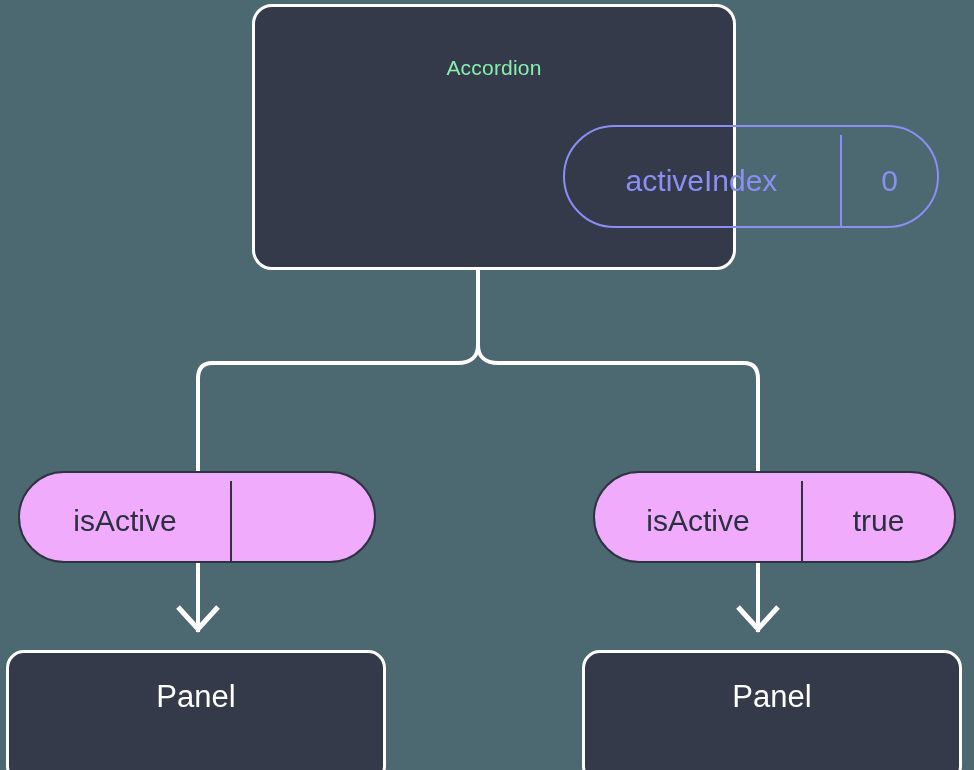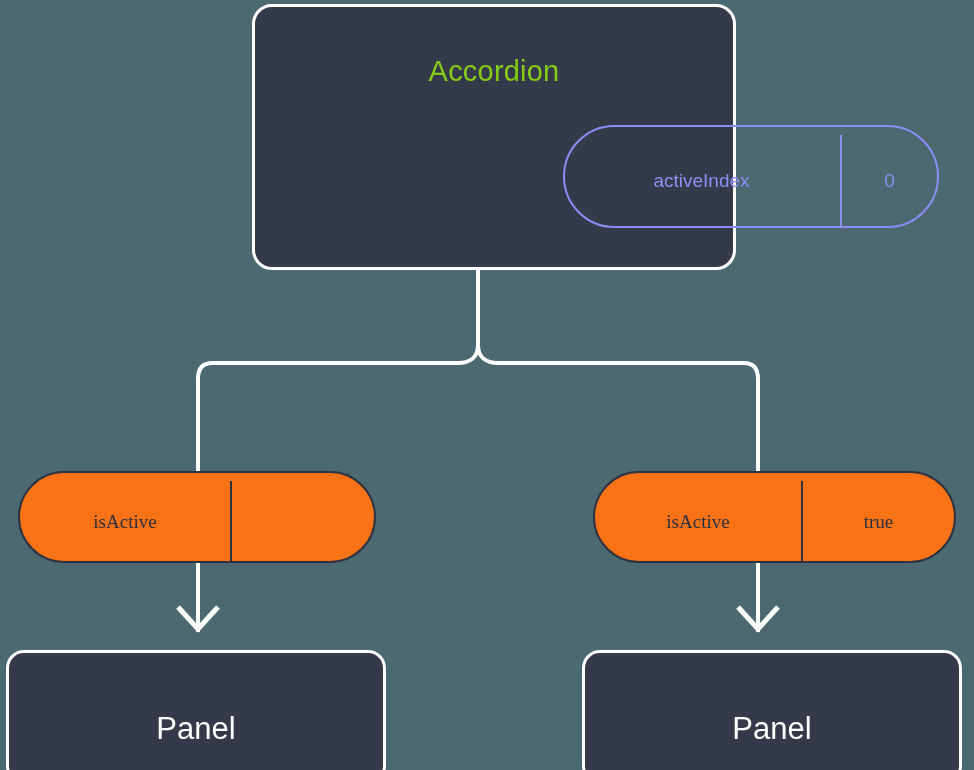--- a/index.html
+++ b/index.html
@@ -41,63 +41,63 @@
     width: 484px;
     height: 266px;
     border-radius: 20px;
   }
   .card-title {
     position: absolute;
     left: 0;
     right: 0;
     top: 50px;
     text-align: center;
-    color: #84cc16;
-    font-size: 29px;
+    color: #86efac;
+    font-size: 21px;
     letter-spacing: 0.2px;
     line-height: 1;
   }
   #panel-left {
     left: 6px;
     top: 650px;
     width: 380px;
     height: 134px;
   }
   #panel-right {
     left: 582px;
     top: 650px;
     width: 380px;
     height: 134px;
   }
   .panel-title {
     position: absolute;
     left: 0;
     right: 0;
-    top: 60px;
+    top: 28px;
     text-align: center;
     color: #ffffff;
     font-size: 31px;
     line-height: 1;
   }
 
   
   .pill {
     position: absolute;
     display: flex;
     align-items: stretch;
     box-sizing: border-box;
     border-radius: 999px;
     overflow: hidden;
   }
   .pill .seg {
     display: flex;
     align-items: center;
     justify-content: center;
     box-sizing: border-box;
-    font-size: 19px;
+    font-size: 30px;
     line-height: 1;
     white-space: nowrap;
     margin-top: 8px;
   }
 
   
   #state-pill {
     left: 308px;
     top: 118px;
     width: 376px;
@@ -112,23 +112,22 @@
     width: 277px;
     border-right: 2px solid #8b8ef5;
     padding-right: 2px;
   }
   #state-pill .seg.val {
     flex: 1;
   }
 
   
   .pill.filled {
-    background: #f97316;
+    background: #f0abfc;
     border: 2px solid #2e3342;
-    font-family: Liberation Serif, serif;
   }
   .pill.filled .seg {
     color: #2b3040;
   }
   .pill.filled .seg.key {
     border-right: 2px solid #2e3342;
   }
   .pill.filled .seg.val {
     flex: 1;
   }

